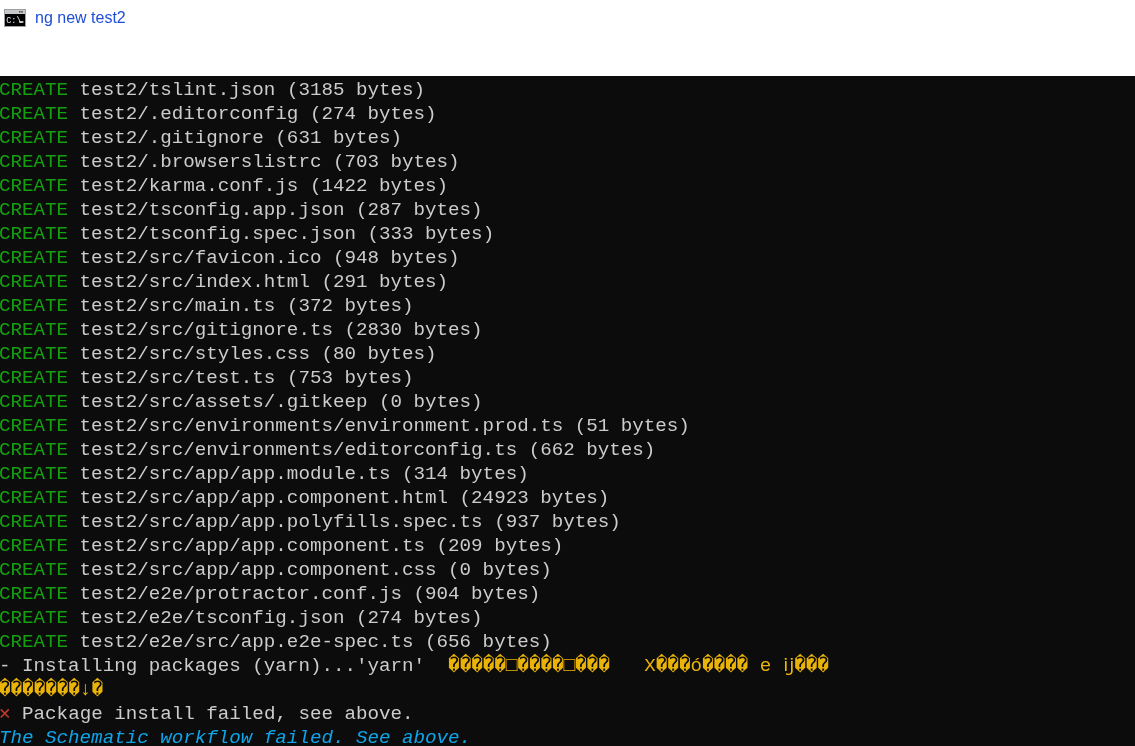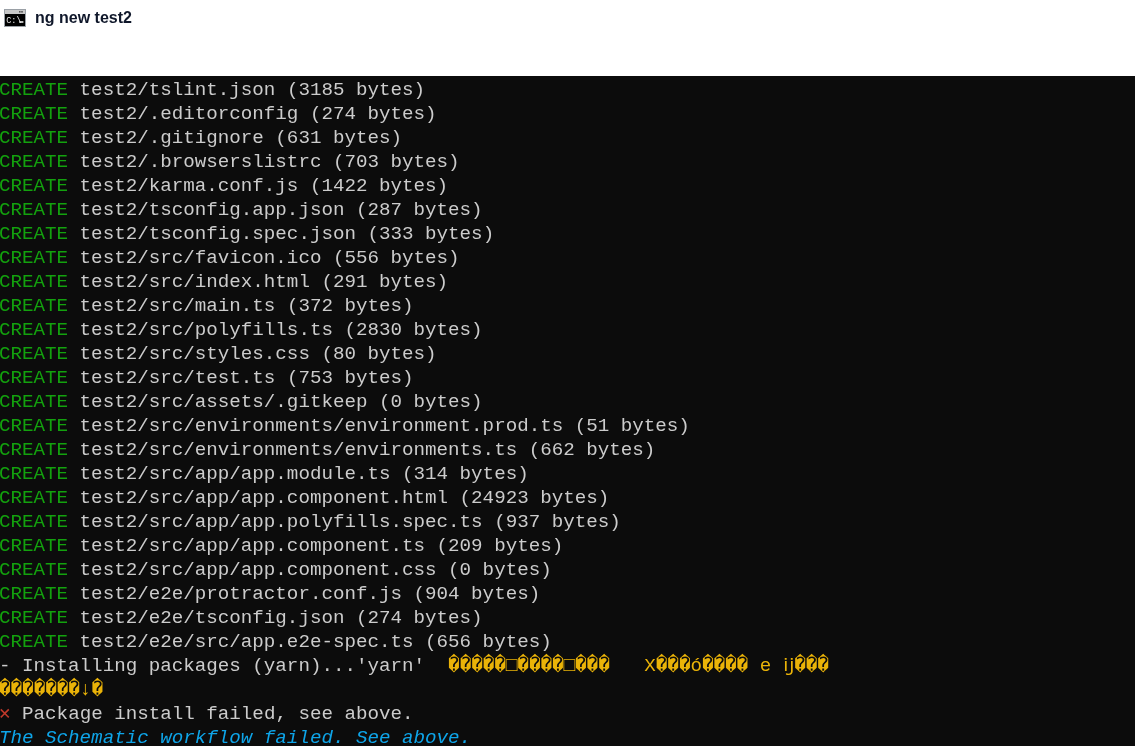--- a/index.html
+++ b/index.html
@@ -28,25 +28,24 @@
   #cmd-icon {
     width: 22px;
     height: 20px;
     flex: 0 0 auto;
     margin-right: 9px;
     position: relative;
   }
   #titlebar-title {
     font-family: "Liberation Sans", sans-serif;
     font-size: 16px;
-    color: #0f172a;
+    color: #1d4ed8;
     line-height: 20px;
     letter-spacing: 0px;
     white-space: pre;
-    font-weight: bold;
   }
 
   
   #console {
     width: 1135px;
     height: 710px;
     background: #0c0c0c;
     box-sizing: border-box;
     padding: 2px 0 0 0;
     overflow: hidden;
@@ -89,29 +88,29 @@
 <div id="console">
 
   <div id="create-lines">
       <div class="line"><span class="kw-create">CREATE</span><span class="txt"> </span><span class="txt">test2/tslint.json</span><span class="txt"> </span><span class="txt">(3185 bytes)</span></div>
       <div class="line"><span class="kw-create">CREATE</span><span class="txt"> </span><span class="txt">test2/.editorconfig</span><span class="txt"> </span><span class="txt">(274 bytes)</span></div>
       <div class="line"><span class="kw-create">CREATE</span><span class="txt"> </span><span class="txt">test2/.gitignore</span><span class="txt"> </span><span class="txt">(631 bytes)</span></div>
       <div class="line"><span class="kw-create">CREATE</span><span class="txt"> </span><span class="txt">test2/.browserslistrc</span><span class="txt"> </span><span class="txt">(703 bytes)</span></div>
       <div class="line"><span class="kw-create">CREATE</span><span class="txt"> </span><span class="txt">test2/karma.conf.js</span><span class="txt"> </span><span class="txt">(1422 bytes)</span></div>
       <div class="line"><span class="kw-create">CREATE</span><span class="txt"> </span><span class="txt">test2/tsconfig.app.json</span><span class="txt"> </span><span class="txt">(287 bytes)</span></div>
       <div class="line"><span class="kw-create">CREATE</span><span class="txt"> </span><span class="txt">test2/tsconfig.spec.json</span><span class="txt"> </span><span class="txt">(333 bytes)</span></div>
-      <div class="line"><span class="kw-create">CREATE</span><span class="txt"> </span><span class="txt">test2/src/favicon.ico</span><span class="txt"> </span><span class="txt">(556 bytes)</span></div>
+      <div class="line"><span class="kw-create">CREATE</span><span class="txt"> </span><span class="txt">test2/src/favicon.ico</span><span class="txt"> </span><span class="txt">(948 bytes)</span></div>
       <div class="line"><span class="kw-create">CREATE</span><span class="txt"> </span><span class="txt">test2/src/index.html</span><span class="txt"> </span><span class="txt">(291 bytes)</span></div>
       <div class="line"><span class="kw-create">CREATE</span><span class="txt"> </span><span class="txt">test2/src/main.ts</span><span class="txt"> </span><span class="txt">(372 bytes)</span></div>
-      <div class="line"><span class="kw-create">CREATE</span><span class="txt"> </span><span class="txt">test2/src/polyfills.ts</span><span class="txt"> </span><span class="txt">(2830 bytes)</span></div>
+      <div class="line"><span class="kw-create">CREATE</span><span class="txt"> </span><span class="txt">test2/src/gitignore.ts</span><span class="txt"> </span><span class="txt">(2830 bytes)</span></div>
       <div class="line"><span class="kw-create">CREATE</span><span class="txt"> </span><span class="txt">test2/src/styles.css</span><span class="txt"> </span><span class="txt">(80 bytes)</span></div>
       <div class="line"><span class="kw-create">CREATE</span><span class="txt"> </span><span class="txt">test2/src/test.ts</span><span class="txt"> </span><span class="txt">(753 bytes)</span></div>
       <div class="line"><span class="kw-create">CREATE</span><span class="txt"> </span><span class="txt">test2/src/assets/.gitkeep</span><span class="txt"> </span><span class="txt">(0 bytes)</span></div>
       <div class="line"><span class="kw-create">CREATE</span><span class="txt"> </span><span class="txt">test2/src/environments/environment.prod.ts</span><span class="txt"> </span><span class="txt">(51 bytes)</span></div>
-      <div class="line"><span class="kw-create">CREATE</span><span class="txt"> </span><span class="txt">test2/src/environments/environments.ts</span><span class="txt"> </span><span class="txt">(662 bytes)</span></div>
+      <div class="line"><span class="kw-create">CREATE</span><span class="txt"> </span><span class="txt">test2/src/environments/editorconfig.ts</span><span class="txt"> </span><span class="txt">(662 bytes)</span></div>
       <div class="line"><span class="kw-create">CREATE</span><span class="txt"> </span><span class="txt">test2/src/app/app.module.ts</span><span class="txt"> </span><span class="txt">(314 bytes)</span></div>
       <div class="line"><span class="kw-create">CREATE</span><span class="txt"> </span><span class="txt">test2/src/app/app.component.html</span><span class="txt"> </span><span class="txt">(24923 bytes)</span></div>
       <div class="line"><span class="kw-create">CREATE</span><span class="txt"> </span><span class="txt">test2/src/app/app.polyfills.spec.ts</span><span class="txt"> </span><span class="txt">(937 bytes)</span></div>
       <div class="line"><span class="kw-create">CREATE</span><span class="txt"> </span><span class="txt">test2/src/app/app.component.ts</span><span class="txt"> </span><span class="txt">(209 bytes)</span></div>
       <div class="line"><span class="kw-create">CREATE</span><span class="txt"> </span><span class="txt">test2/src/app/app.component.css</span><span class="txt"> </span><span class="txt">(0 bytes)</span></div>
       <div class="line"><span class="kw-create">CREATE</span><span class="txt"> </span><span class="txt">test2/e2e/protractor.conf.js</span><span class="txt"> </span><span class="txt">(904 bytes)</span></div>
       <div class="line"><span class="kw-create">CREATE</span><span class="txt"> </span><span class="txt">test2/e2e/tsconfig.json</span><span class="txt"> </span><span class="txt">(274 bytes)</span></div>
       <div class="line"><span class="kw-create">CREATE</span><span class="txt"> </span><span class="txt">test2/e2e/src/app.e2e-spec.ts</span><span class="txt"> </span><span class="txt">(656 bytes)</span></div>
     </div>
 

